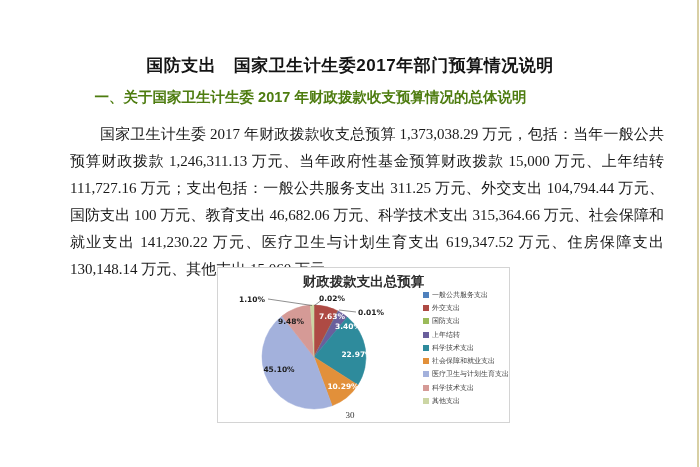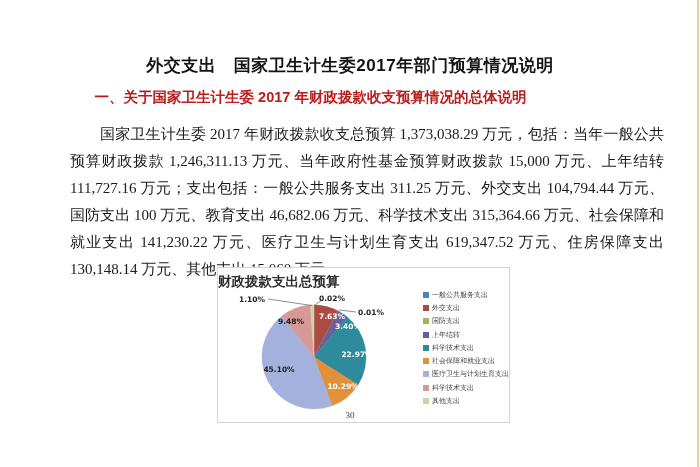--- a/index.html
+++ b/index.html
@@ -3,46 +3,46 @@
 <meta charset="utf-8">
 <style>
   html,body{margin:0;padding:0;background:#ffffff;}
   .page{position:relative;width:700px;height:467px;background:#ffffff;overflow:hidden;
         font-family:"Liberation Serif","DejaVu Serif",serif;color:#151515;}
   .right-edge{position:absolute;top:0;right:1px;width:2px;height:467px;background:#d8cfa4;}
   .doc-title{position:absolute;top:54px;left:0;width:700px;margin:0;text-align:center;
         font-size:17px;font-weight:bold;color:#141414;letter-spacing:0.5px;
         font-family:"Liberation Sans","DejaVu Sans",sans-serif;}
   .sec-heading{position:absolute;top:88px;left:54px;width:594px;margin:0;
-        font-size:14.5px;font-weight:bold;color:#b91c1c;text-indent:2.8em;
+        font-size:14.5px;font-weight:bold;color:#4d7c0f;text-indent:2.8em;
         font-family:"Liberation Sans","DejaVu Sans",sans-serif;}
   .body-par{position:absolute;top:105px;left:54px;width:594px;margin:16px;
         font-size:15px;line-height:27px;text-align:justify;text-indent:2em;color:#1a1a1a;}
   .chart-box{position:absolute;left:217px;top:267px;width:291px;height:154px;
         border:1px solid #d4d4d4;background:#ffffff;}
-  .chart-title{position:absolute;top:5px;left:0;width:100%;text-align:left;
+  .chart-title{position:absolute;top:5px;left:0;width:100%;text-align:center;
         font-size:13.5px;font-weight:bold;color:#2e2e2e;
         font-family:"Liberation Sans","DejaVu Sans",sans-serif;}
   .pie-svg{position:absolute;left:0;top:0;}
   .pie-svg text{font-family:"DejaVu Sans","Liberation Sans",sans-serif;
         font-size:7.5px;font-weight:bold;}
   .legend{position:absolute;left:205px;top:20px;margin:0;padding:0;list-style:none;text-align:right;}
   .legend li{display:flex;align-items:center;height:13.3px;white-space:nowrap;
         font-family:"DejaVu Sans","Liberation Sans",sans-serif;font-size:7px;color:#3f3f3f;}
   .legend .sw{width:6px;height:6px;margin-right:3px;flex:0 0 auto;}
   .page-num{position:absolute;top:410px;left:0;width:700px;text-align:center;
         font-size:9px;color:#333333;}
 </style>
 </head>
 <body>
 
 <div class="page">
   <div class="right-edge"></div>
 
-  <h1 class="doc-title">外交支出　国家卫生计生委2017年部门预算情况说明</h1>
+  <h1 class="doc-title">国防支出　国家卫生计生委2017年部门预算情况说明</h1>
   <h2 class="sec-heading">一、关于国家卫生计生委 2017 年财政拨款收支预算情况的总体说明</h2>
   <p class="body-par">国家卫生计生委 2017 年财政拨款收支总预算 1,373,038.29 万元，包括：当年一般公共预算财政拨款 1,246,311.13 万元、当年政府性基金预算财政拨款 15,000 万元、上年结转 111,727.16 万元；支出包括：一般公共服务支出 311.25 万元、外交支出 104,794.44 万元、国防支出 100 万元、教育支出 46,682.06 万元、科学技术支出 315,364.66 万元、社会保障和就业支出 141,230.22 万元、医疗卫生与计划生育支出 619,347.52 万元、住房保障支出 130,148.14 万元、其他支出 15,060 万元。</p>
 
   <div class="chart-box">
     <svg id="pie-svg" class="pie-svg" width="291" height="154">
         <path d="M96,89 L96.00,37.00 A52,52 0 0 1 96.07,37.00 Z" fill="#4F81BD" stroke="#4F81BD" stroke-width="0.5"></path>
         <path d="M96,89 L96.07,37.00 A52,52 0 0 1 120.04,42.89 Z" fill="#AE4A44" stroke="#AE4A44" stroke-width="0.5"></path>
         <path d="M96,89 L120.04,42.89 A52,52 0 0 1 120.07,42.91 Z" fill="#9BBB59" stroke="#9BBB59" stroke-width="0.5"></path>
         <path d="M96,89 L120.07,42.91 A52,52 0 0 1 129.30,49.06 Z" fill="#6A5F9C" stroke="#6A5F9C" stroke-width="0.5"></path>
         <path d="M96,89 L129.30,49.06 A52,52 0 0 1 139.85,116.95 Z" fill="#2E8B9C" stroke="#2E8B9C" stroke-width="0.5"></path>

